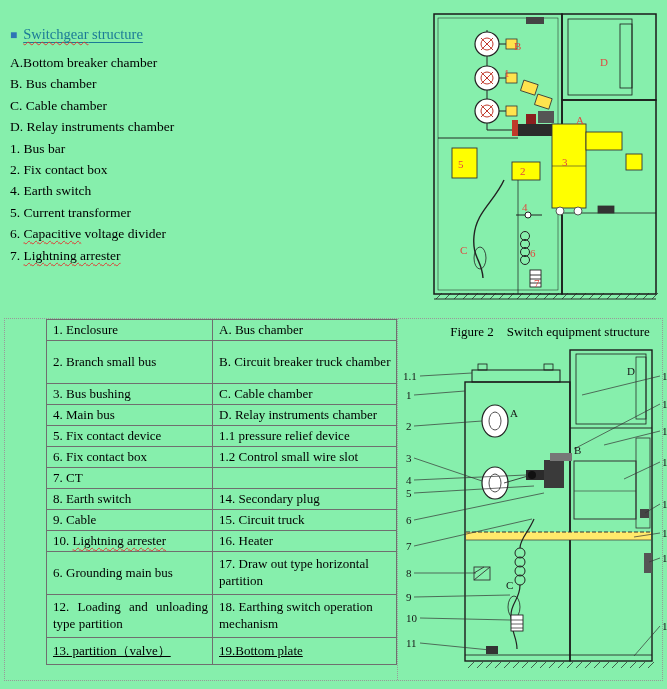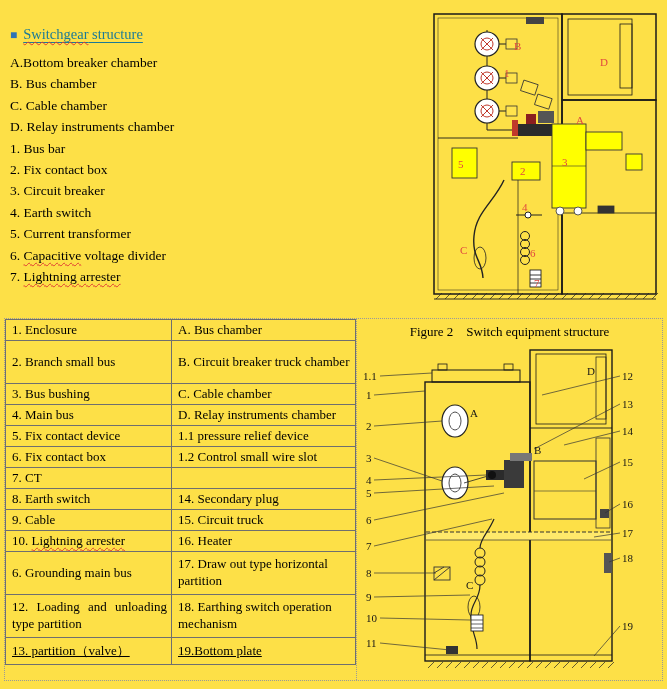--- a/index.html
+++ b/index.html
@@ -1,36 +1,36 @@
 <!DOCTYPE html>
 <html><head>
 <meta charset="utf-8">
 <style>
   * { margin:0; padding:0; box-sizing:border-box; }
   body { background:#fff; }
   .page {
-    position:relative; width:667px; height:689px; background:#fde047;
+    position:relative; width:667px; height:689px; background:#86efac;
     font-family:"Liberation Serif", serif; color:#000; overflow:hidden;
   }
   
   .intro { position:absolute; left:10px; top:26px; width:412px; }
   .heading { font-size:14.5px; margin-bottom:9px; }
   .bullet { color:#2e74b5; margin-right:6px; font-size:12px; }
   .heading-text { color:#1b7a96; text-decoration:underline; text-underline-offset:3px; }
   .wavy { text-decoration:underline wavy #e03a32; text-decoration-thickness:1px;
           text-underline-offset:2px; text-decoration-skip-ink:none; }
   .lg-item { font-size:13.5px; line-height:21.4px; }
   
   .diag1 { position:absolute; left:430px; top:8px; width:232px; height:292px; }
   
   .bottom {
     position:absolute; left:4px; top:318px; width:659px; height:363px;
     border:1px dotted #999; display:flex;
   }
-  .parts-table { width:351px; flex:none; }
+  .parts-table { width:351px; flex:none;margin-left:41px; }
   table { border-collapse:collapse; width:351px; font-size:13px; table-layout:fixed; }
   td { border:1px solid #6f6f6f; padding:1px 4px 1px 6px; vertical-align:middle; line-height:1.28; }
   td.c1 { width:166px; }
   tr.rs  { height:21px; }
   tr.rd  { height:43px; }
   tr.rm  { height:27px;text-decoration:underline; }
   td.just { text-align:justify; }
   
   .figure-area { flex:1; border-left:1px dotted #999; padding-top:2px; }
   .fig-caption { text-align:center; font-size:13px; height:22px; line-height:22px; white-space:pre; }
@@ -47,21 +47,20 @@
   <div class="intro">
     <div class="heading">
       <span class="bullet">■</span><span class="heading-text"><span class="wavy">Switchgear</span><span> structure</span></span>
     </div>
     <div class="lg-item">A.Bottom breaker chamber</div>
     <div class="lg-item">B. Bus chamber</div>
     <div class="lg-item">C. Cable chamber</div>
     <div class="lg-item">D. Relay instruments chamber</div>
     <div class="lg-item">1. Bus bar</div>
     <div class="lg-item">2. Fix contact box</div>
-    <div class="lg-item">3. Circuit breaker</div>
     <div class="lg-item">4. Earth switch</div>
     <div class="lg-item">5. Current transformer</div>
     <div class="lg-item"><span>6. </span><span class="wavy">Capacitive</span><span> voltage divider</span></div>
     <div class="lg-item"><span>7. </span><span class="wavy">Lightning arrester</span></div>
   </div>
 
   <div class="diag1">
     <svg viewBox="0 0 232 292" width="232" height="292">
 
       <g fill="none" stroke="#1a1a1a">

